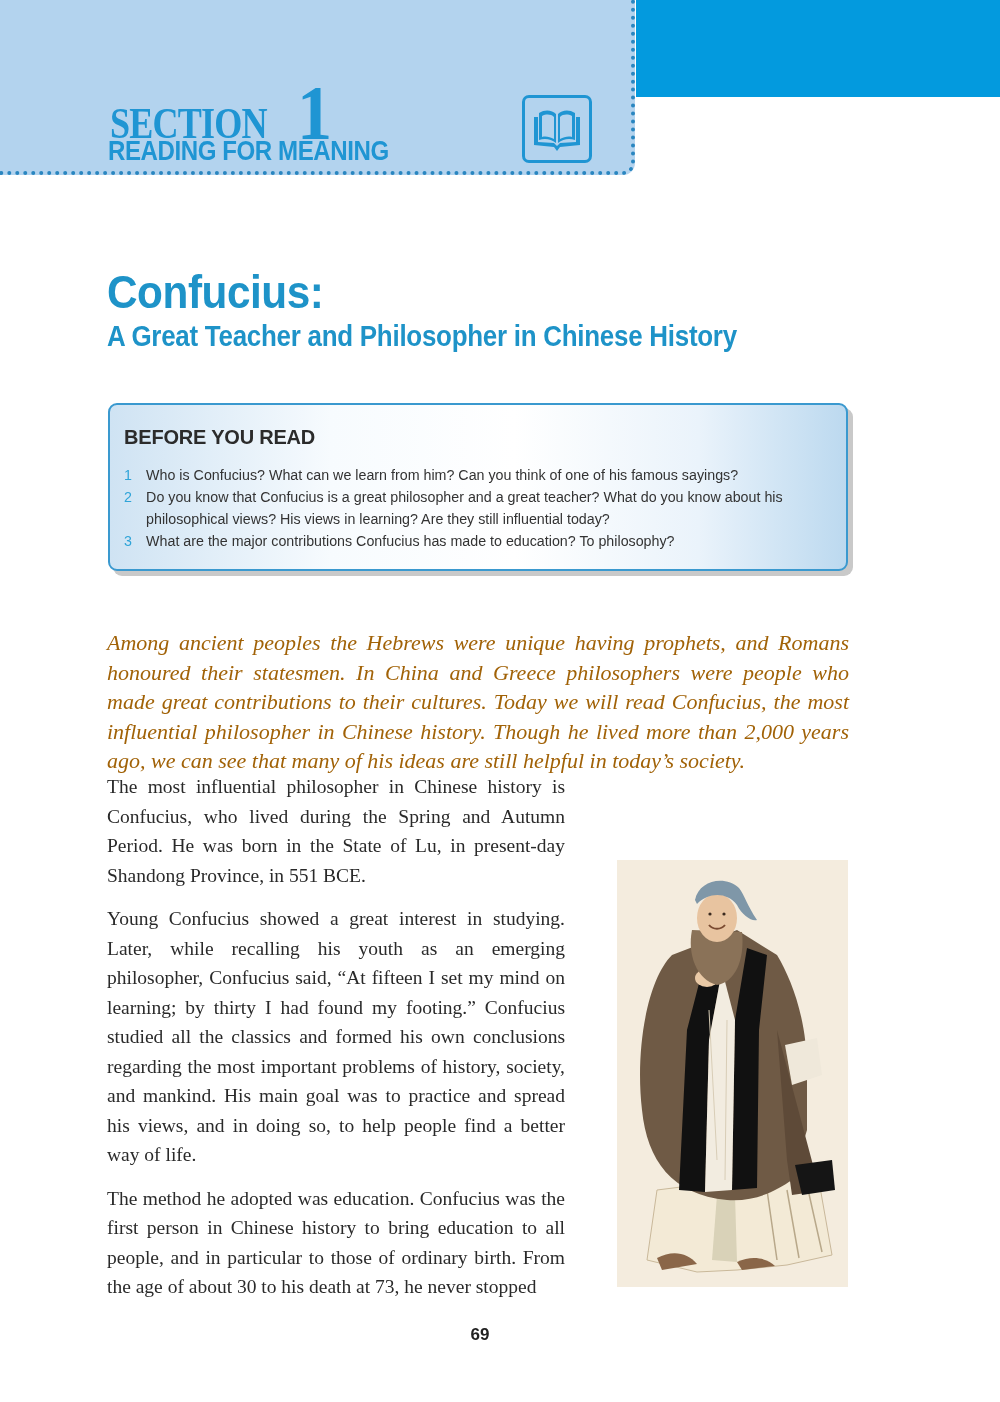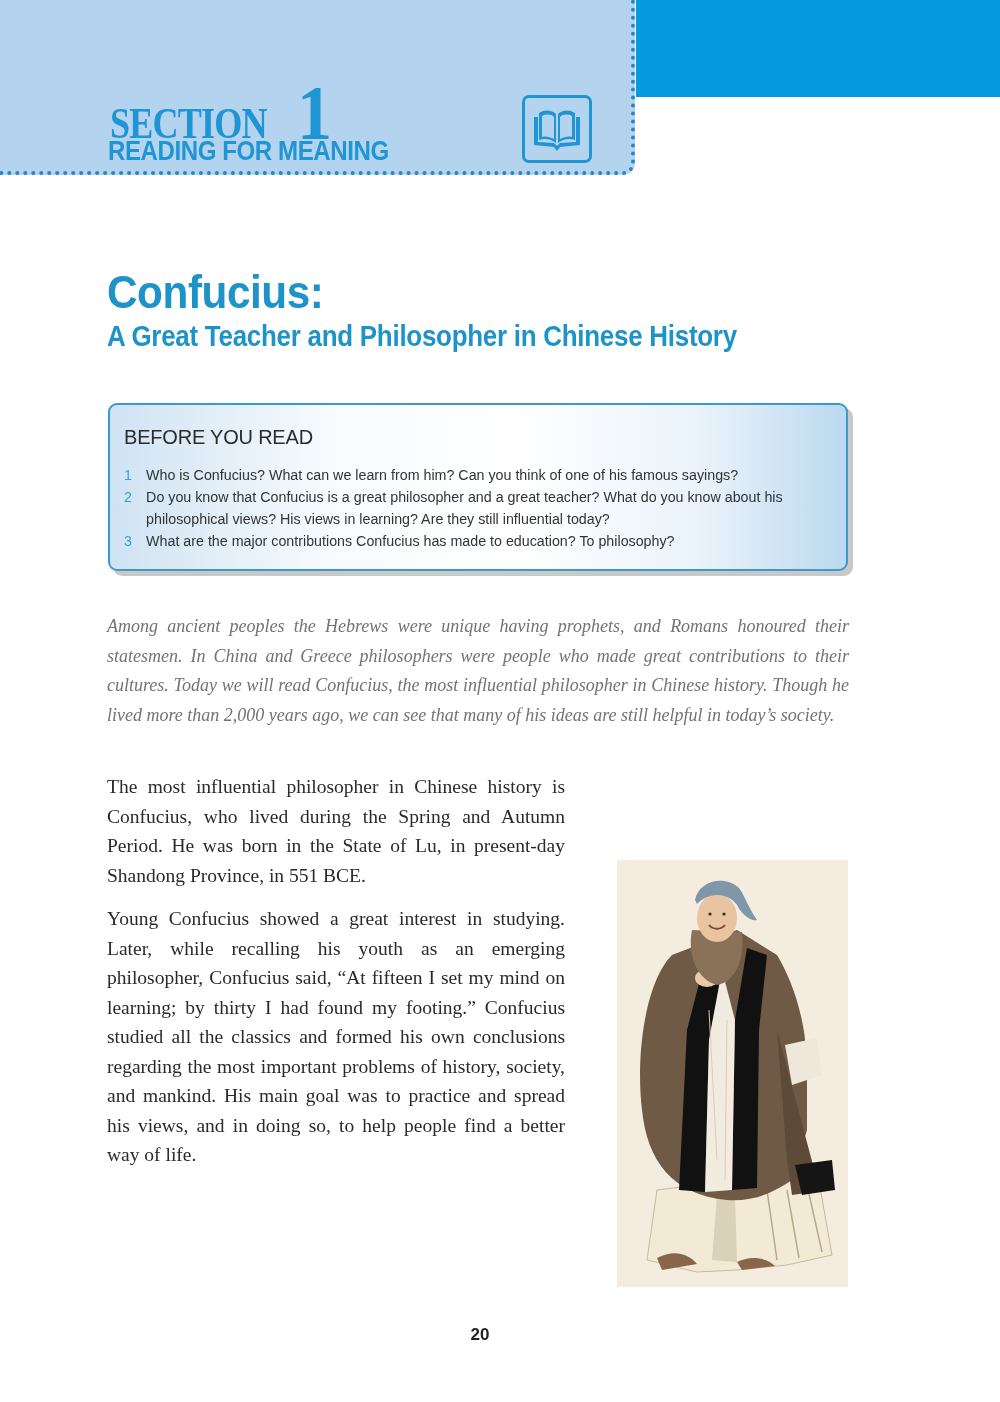--- a/index.html
+++ b/index.html
@@ -58,32 +58,32 @@
     position: absolute; left: 113px; top: 408px; width: 740px; height: 168px;
     background: #c9c9c9; border-radius: 9px;
   }
   .byr-box {
     position: absolute; left: 108px; top: 403px; width: 740px; height: 168px;
     border: 2px solid #3a99cf; border-radius: 9px; box-sizing: border-box;
     background: linear-gradient(90deg, #cfe3f3 0%, #f7fbfe 30%, #ffffff 55%, #eaf3fb 80%, #bcd9ef 100%);
   }
   .byr-heading {
     position: absolute; left: 14px; top: 21px;
-    font-size: 20px; color: #2b2b2b; font-weight: normal; letter-spacing: -0.2px;
+    font-size: 20px; color: #2b2b2b; font-weight: bold; letter-spacing: -0.2px;
   }
   .byr-list {
     position: absolute; left: 14px; top: 59px; right: 14px;
     font-size: 15.5px; color: #333; line-height: 22px;
   }
   .byr-item { display: flex; transform: scaleX(0.92); transform-origin: left top; width: 108%; }
   .byr-num { color: #2fa4d8; width: 24px; flex: none; }
   .intro {
-    position: absolute; left: 107px; top: 612px; width: 742px;
+    position: absolute; left: 107px; top: 628px; width: 742px;
     font-family: "Liberation Serif", serif; font-style: italic;
-    font-size: 18px; line-height: 29.5px; color: #737373;
+    font-size: 22px; line-height: 29.5px; color: #a16207;
     text-align: justify; text-align-last: left;
   }
   .body-col {
     position: absolute; left: 107px; top: 772px; width: 472px;
     font-family: "Liberation Serif", serif; font-size: 19.5px; line-height: 29.5px;
     color: #2a2a2a; text-align: justify;
   }
   .body-col p { margin: 0 14px 14px 0; }
   .body-col b { font-weight: normal; }
   .portrait {
@@ -137,20 +137,21 @@
       <span>What are the major contributions Confucius has made to education? To philosophy?</span>
     </div>
   </div>
 </div>
 
 <div class="intro">Among ancient peoples the Hebrews were unique having prophets, and Romans honoured their statesmen. In China and Greece philosophers were people who made great contributions to their cultures. Today we will read Confucius, the most influential philosopher in Chinese history. Though he lived more than 2,000 years ago, we can see that many of his ideas are still helpful in today’s society.</div>
 
 <div class="body-col">
   <p>The most influential philosopher in Chinese history is Confucius, who lived during the Spring and Autumn Period. He was born in the State of Lu, in present-day Shandong Province, in 551 BCE.</p>
   <p><span>Young Confucius showed a great interest in studying. Later, while recalling his youth as an emerging philosopher, Confucius said, “At fifteen I set my mind on learning; by thirty I had found my footing.” Confucius studied all the classics and formed his own conclusions regarding the most important problems of history, society, and </span><b>mankind</b><span>. His main goal was to practice and spread his views, and in doing so, to help people find a better way of life.</span></p>
+  <p>The method he adopted was education. Confucius was the first person in Chinese history to bring education to all people, and in particular to those of ordinary birth. From the age of about 30 to his death at 73, he never stopped</p>
 </div>
 
 <div class="portrait" title="Portrait painting of Confucius in robes">
   <svg width="231" height="427" viewBox="0 0 231 427">
     <rect width="231" height="427" fill="#f4ecde"></rect>
 
     <path d="M40 330 L30 400 L80 412 L120 410 L170 405 L215 395 L200 310 Z" fill="#f3ead6" stroke="#c9b89a" stroke-width="1"></path>
     <path d="M150 330 L160 400 M170 330 L182 398 M190 325 L205 392" stroke="#b8a88a" stroke-width="1.5"></path>
 
     <path d="M100 335 L95 400 L120 402 L118 335 Z" fill="#d9d2b8"></path>
@@ -177,13 +178,13 @@
     <circle cx="93" cy="54" r="1.6" fill="#3a2a1f"></circle>
     <circle cx="107" cy="54" r="1.6" fill="#3a2a1f"></circle>
 
     <path d="M78 40 C82 20 108 15 122 28 C128 36 130 45 140 60 C135 62 125 55 120 45 C110 32 92 32 80 44 Z" fill="#7f97a8"></path>
 
     <path d="M40 398 C55 390 70 392 80 404 L45 410 Z" fill="#8a6648"></path>
     <path d="M120 402 C135 395 150 398 158 406 L125 410 Z" fill="#8a6648"></path>
   </svg>
 </div>
 
-<div class="page-number">20</div>
+<div class="page-number">69</div>
 
 </body></html>

